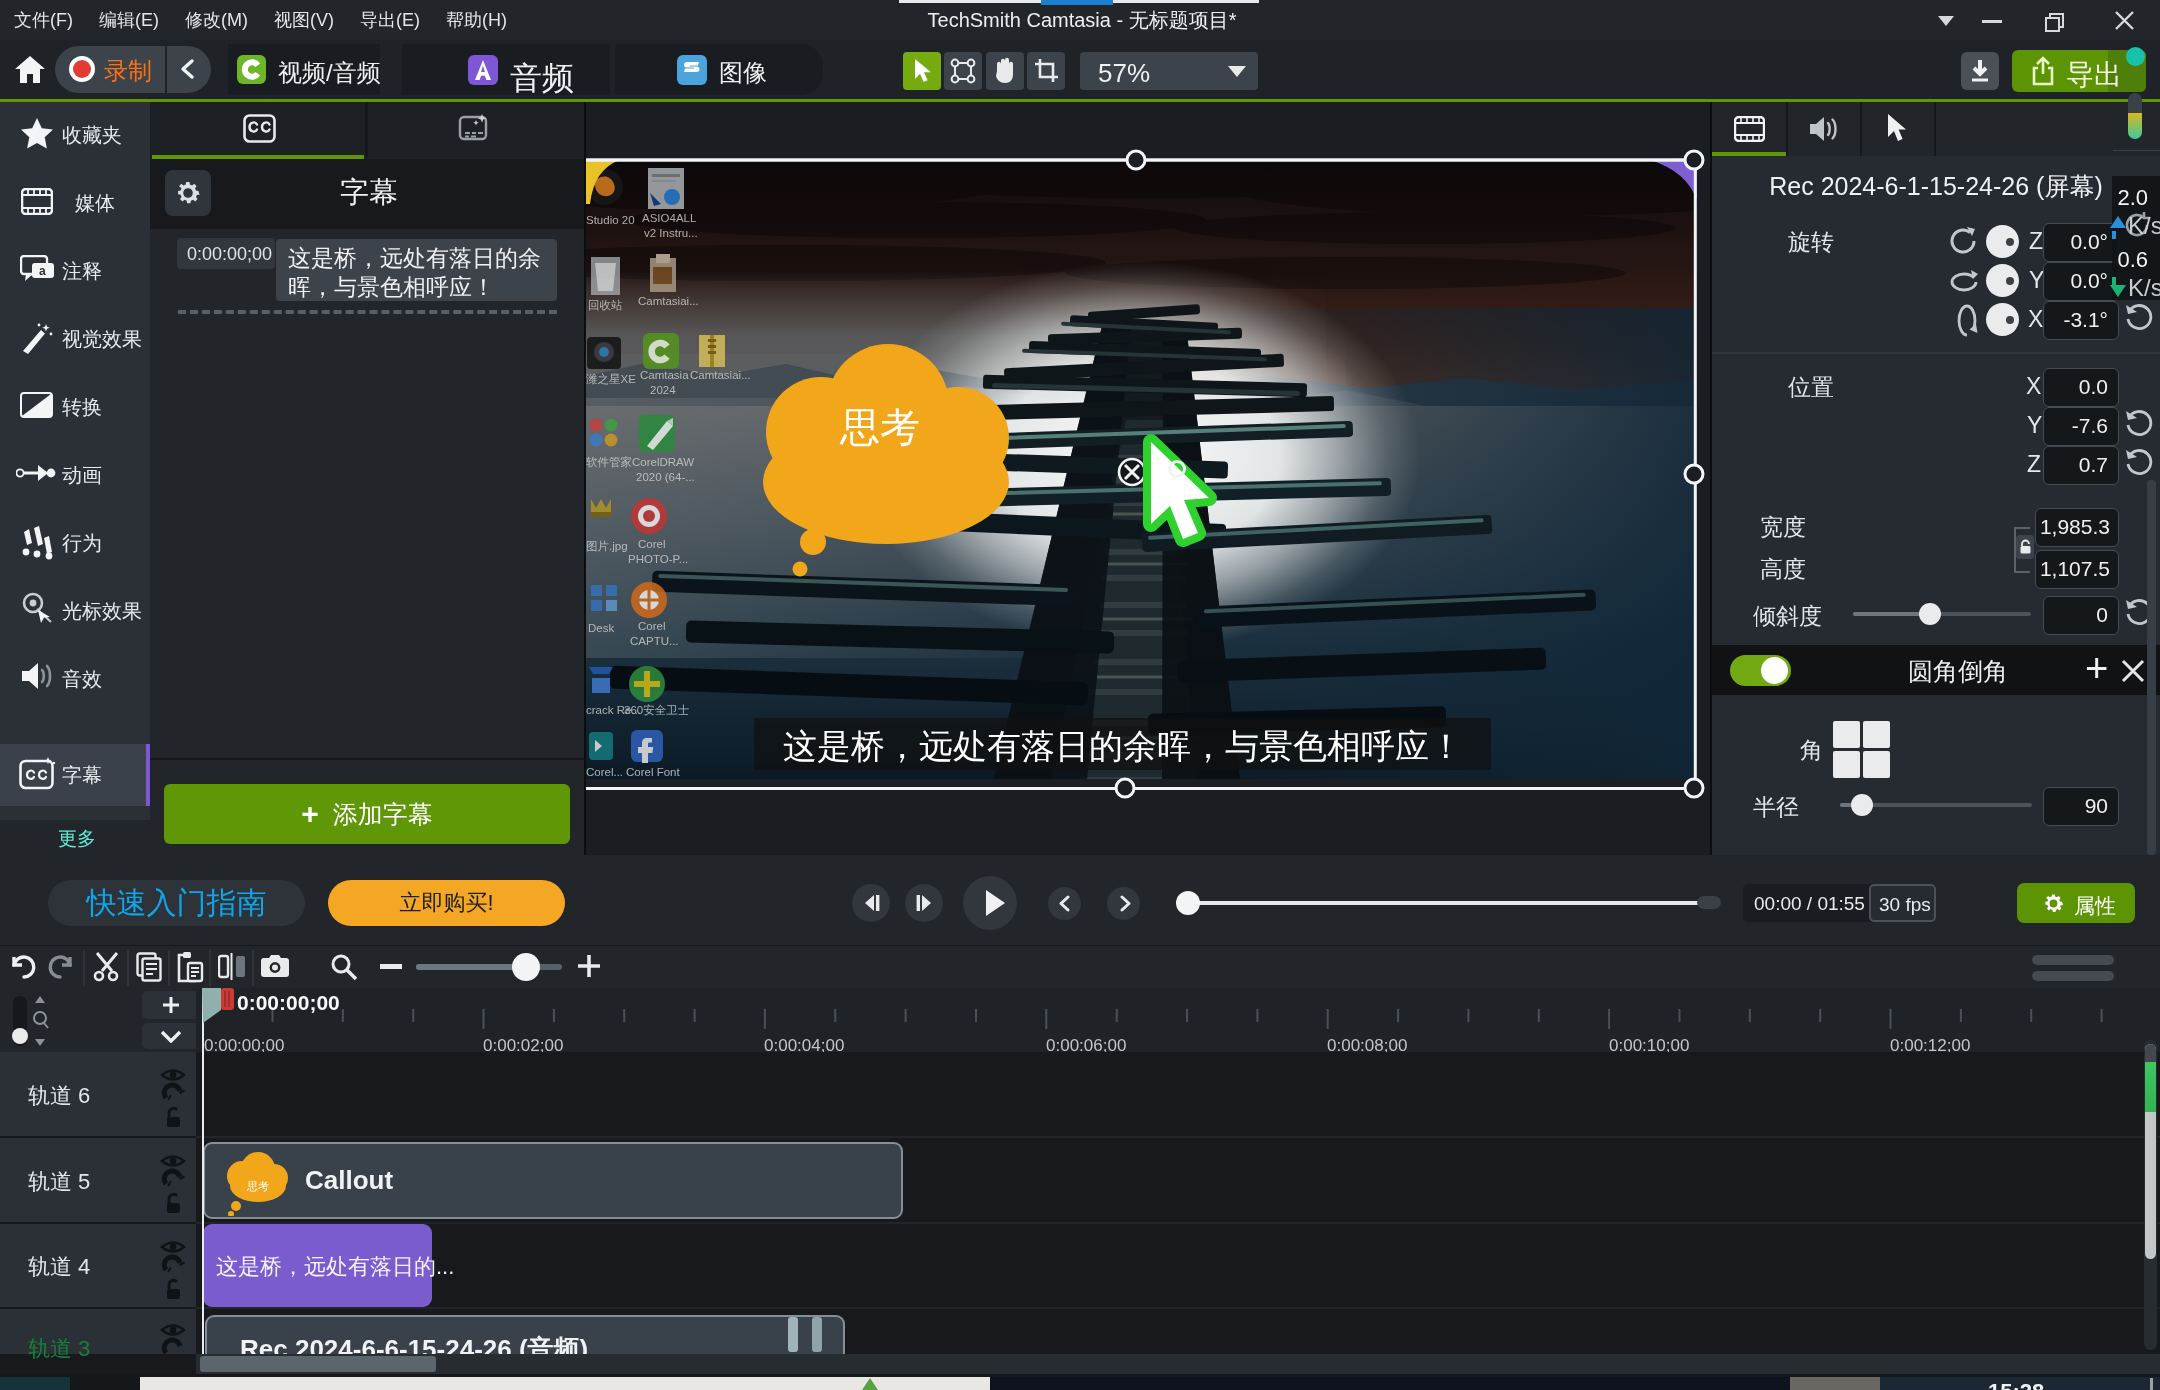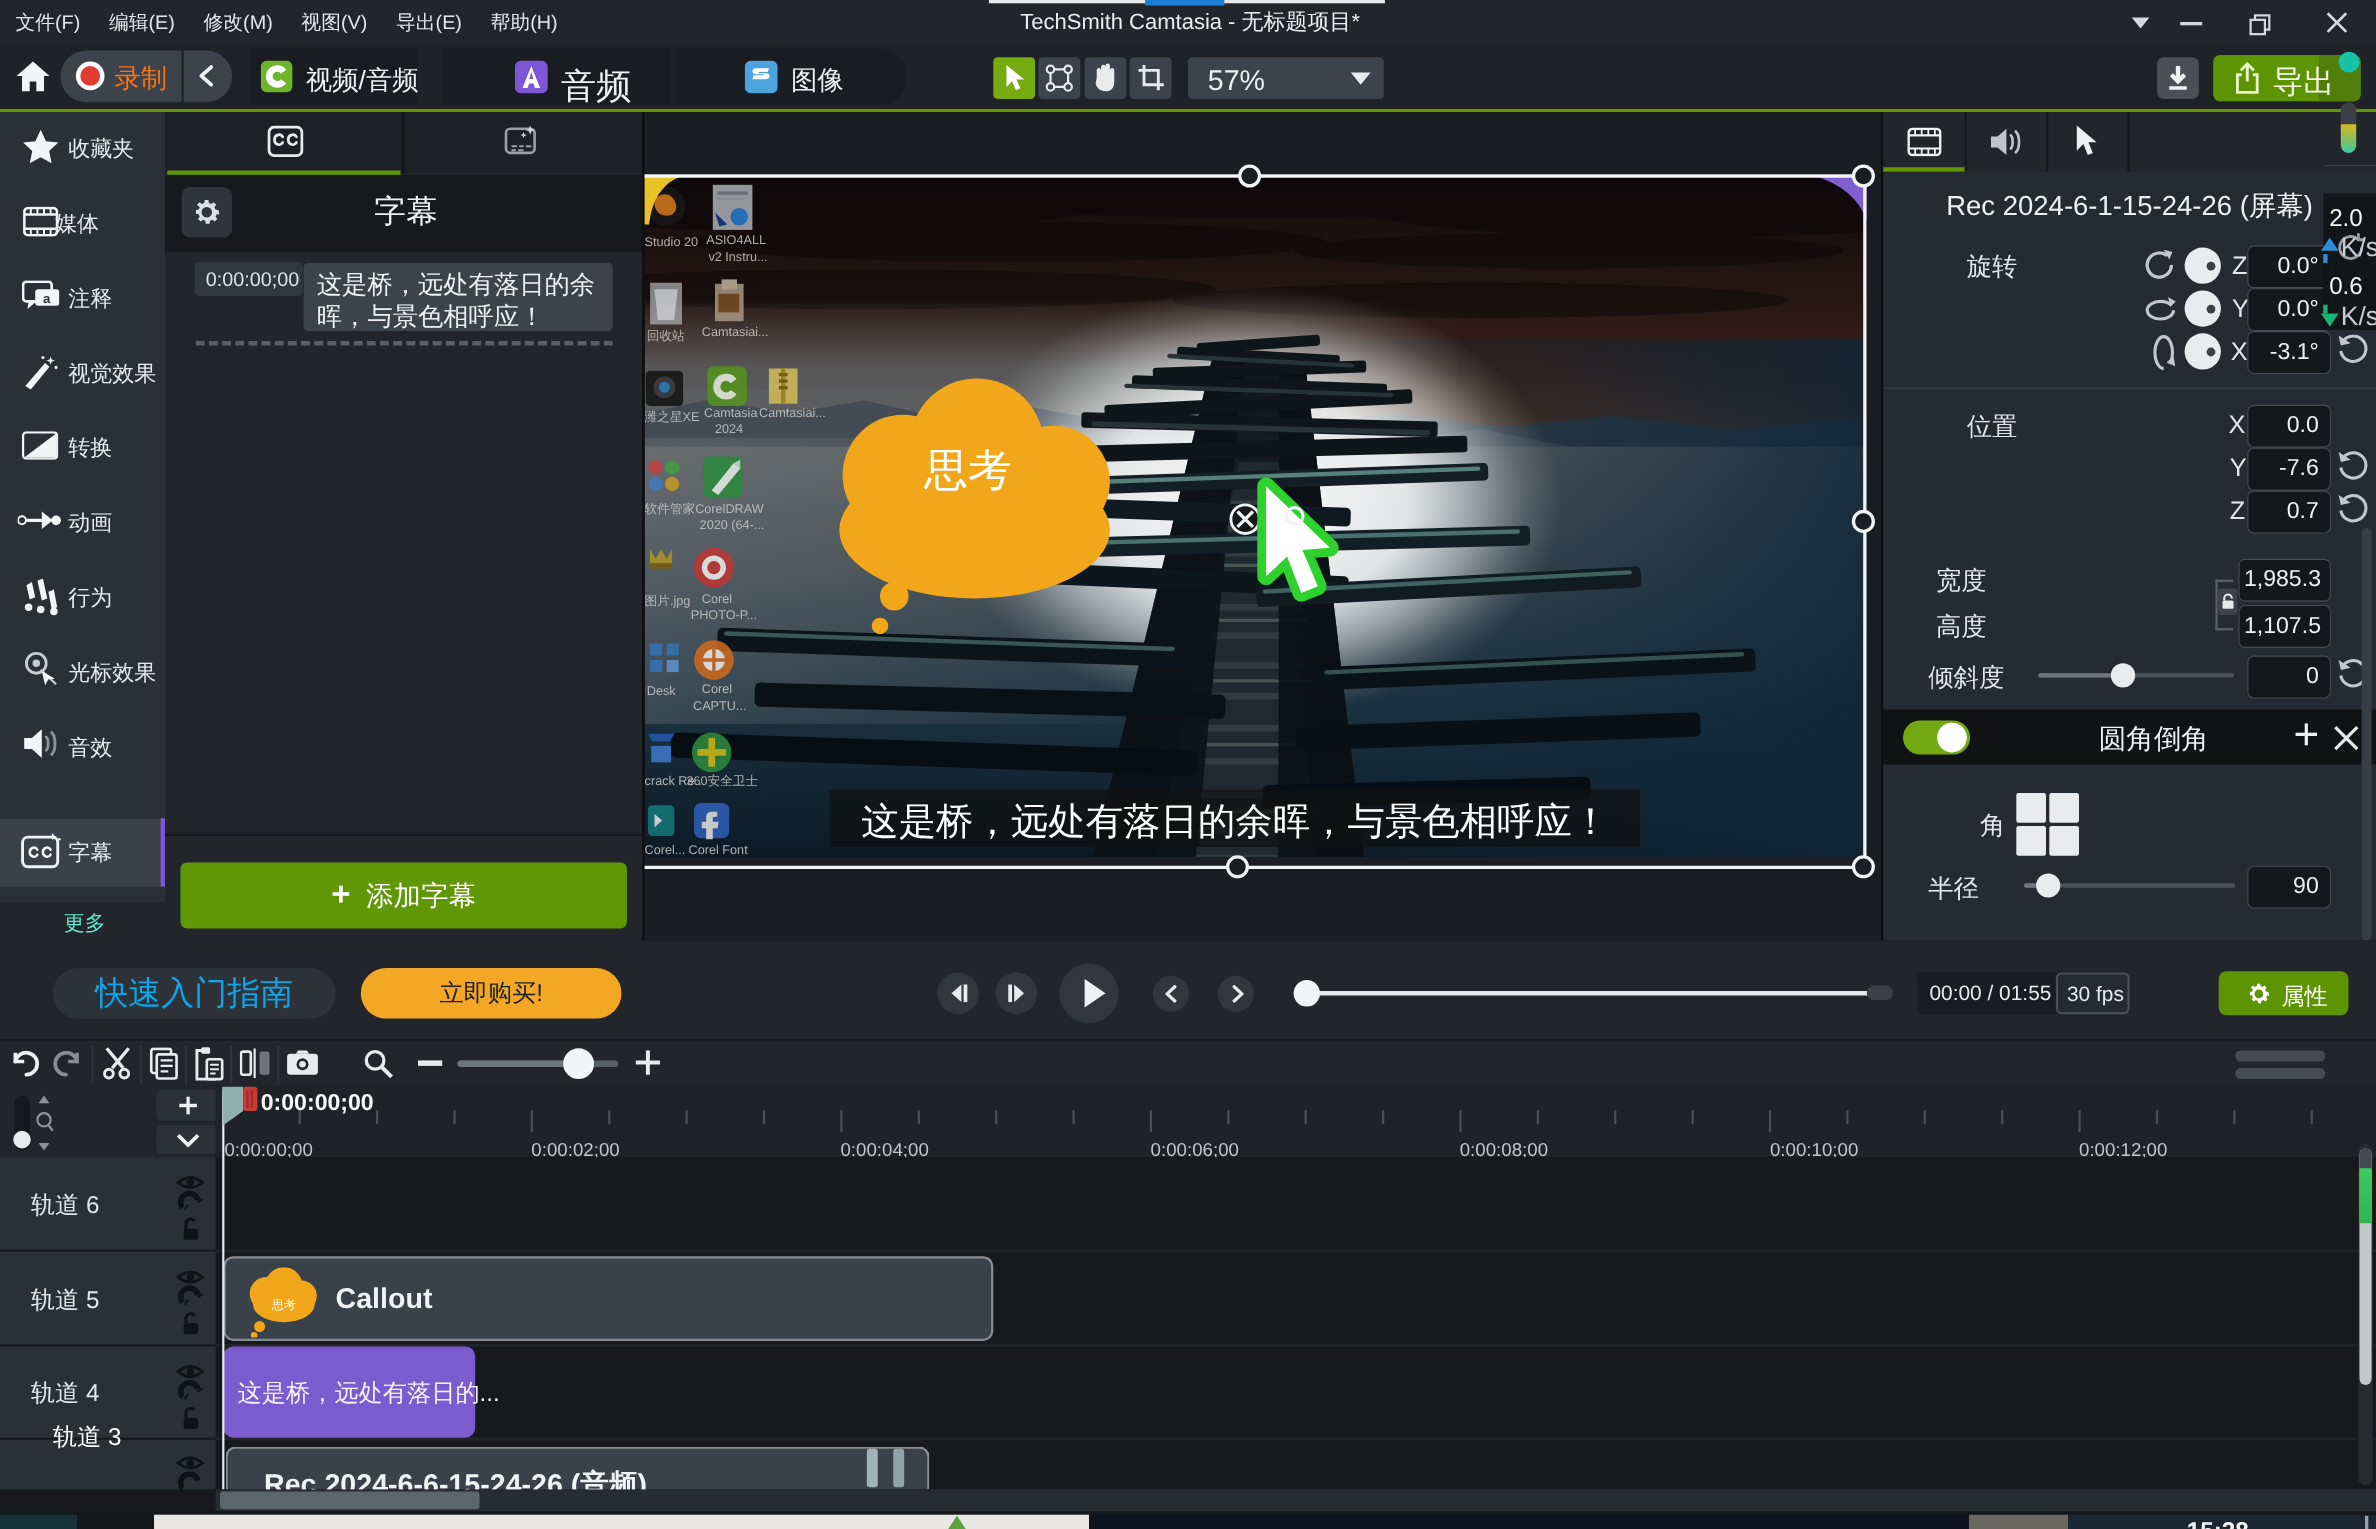--- a/index.html
+++ b/index.html
@@ -121,21 +121,21 @@
 <svg class="abs" style="left:20px;top:117px" width="34" height="33" viewBox="0 0 34 33">
       <path d="M17 1l4.8 10.3 11.2 1.3-8.3 7.7 2.2 11.1L17 25.9 7.1 31.4l2.2-11.1L1 12.6l11.2-1.3z" fill="#f2f4f5"></path>
     </svg>
 <div class="abs" style="left:62px;top:122px;font-size:20px;">收藏夹</div>
 
 <svg class="abs" style="left:21px;top:188px" width="32" height="27" viewBox="0 0 32 27">
       <rect x="1" y="1" width="30" height="25" rx="4" fill="none" stroke="#f2f4f5" stroke-width="2.6"></rect>
       <path d="M1 7h30M1 20h30" stroke="#f2f4f5" stroke-width="2.2"></path>
       <path d="M7 1v6M13 1v6M19 1v6M25 1v6M7 20v6M13 20v6M19 20v6M25 20v6" stroke="#f2f4f5" stroke-width="1.8"></path>
     </svg>
-<div class="abs" style="left:50px;top:190px;font-size:20px;">媒体</div>
+<div class="abs" style="left:75px;top:190px;font-size:20px;">媒体</div>
 
 <svg class="abs" style="left:20px;top:255px" width="34" height="30" viewBox="0 0 34 30">
       <rect x="1" y="1" width="26" height="18" rx="3" fill="none" stroke="#f2f4f5" stroke-width="2.4"></rect>
       <path d="M6 19l-1 7 8-7z" fill="#f2f4f5"></path>
       <rect x="12" y="8" width="22" height="15" rx="3" fill="#f2f4f5"></rect>
       <text x="19" y="20" font-size="12" font-weight="bold" fill="#2b3037" font-family="Liberation Sans">a</text>
     </svg>
 <div class="abs" style="left:62px;top:258px;font-size:20px;">注释</div>
 
 <svg class="abs" style="left:20px;top:322px" width="34" height="32" viewBox="0 0 34 32">
@@ -718,21 +718,21 @@
   </g>
 </svg>
 
 <div class="abs" style="left:0;top:1052px;width:196px;height:84px;background:#2b3036;"></div>
 <div class="abs" style="left:0;top:1138px;width:196px;height:84px;background:#2b3036;"></div>
 <div class="abs" style="left:0;top:1224px;width:196px;height:83px;background:#2b3036;"></div>
 <div class="abs" style="left:0;top:1309px;width:196px;height:45px;background:#2b3036;"></div>
 <div class="abs" style="left:28px;top:1081px;font-size:22px;color:#e4e7ea;">轨道 6</div>
 <div class="abs" style="left:28px;top:1167px;font-size:22px;color:#e4e7ea;">轨道 5</div>
 <div class="abs" style="left:28px;top:1252px;font-size:22px;color:#e4e7ea;">轨道 4</div>
-<div class="abs" style="left:28px;top:1292px;font-size:22px;color:#ffffff;margin-left:20px;">轨道 3</div>
+<div class="abs" style="left:28px;top:1334px;font-size:22px;color:#15803d;">轨道 3</div>
 
 <svg class="abs" style="left:160px;top:1066px" width="26" height="62" viewBox="0 0 26 62">
       <path d="M2 9q11-9 22 0q-11 9-22 0z" fill="none" stroke="#101316" stroke-width="2.6"></path>
       <circle cx="13" cy="9" r="3.4" fill="#101316"></circle>
       <path d="M20 25a8 8 0 10-14 7" fill="none" stroke="#101316" stroke-width="5"></path>
       <path d="M19.5 27l5-2.5M8 34l3-4.6" stroke="#101316" stroke-width="2"></path>
       <path d="M9 51v-4a4.5 4.5 0 018-3" fill="none" stroke="#101316" stroke-width="2.8"></path>
       <rect x="7" y="51" width="13" height="10" rx="2" fill="#101316"></rect>
     </svg>
 <svg class="abs" style="left:160px;top:1152px" width="26" height="62" viewBox="0 0 26 62">

